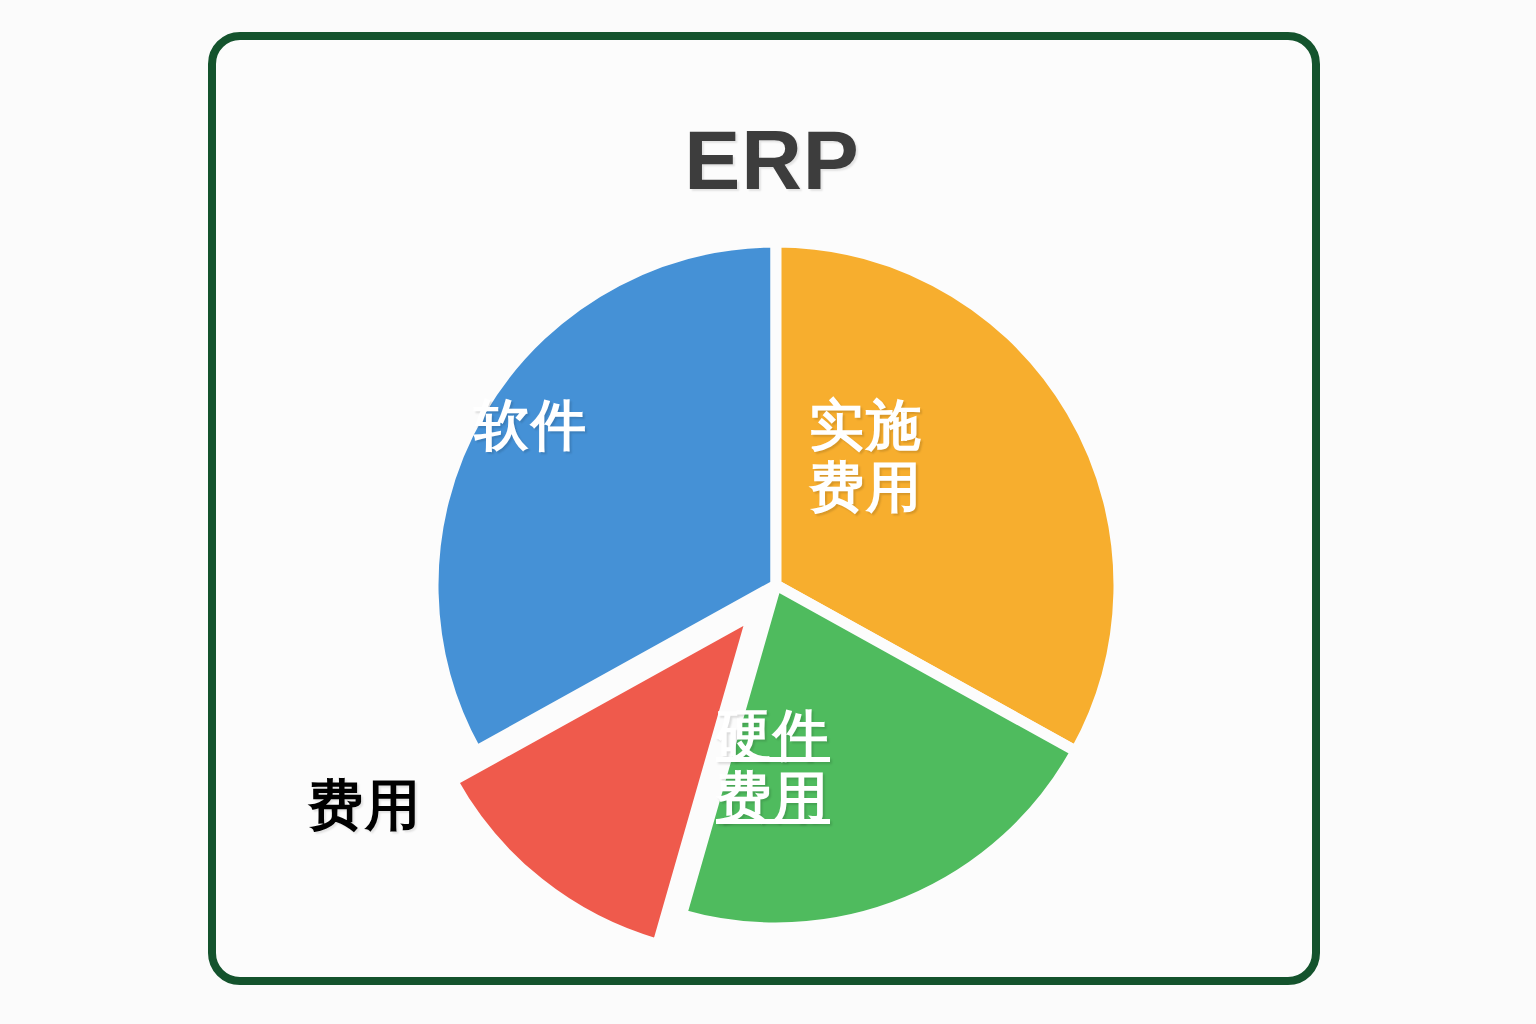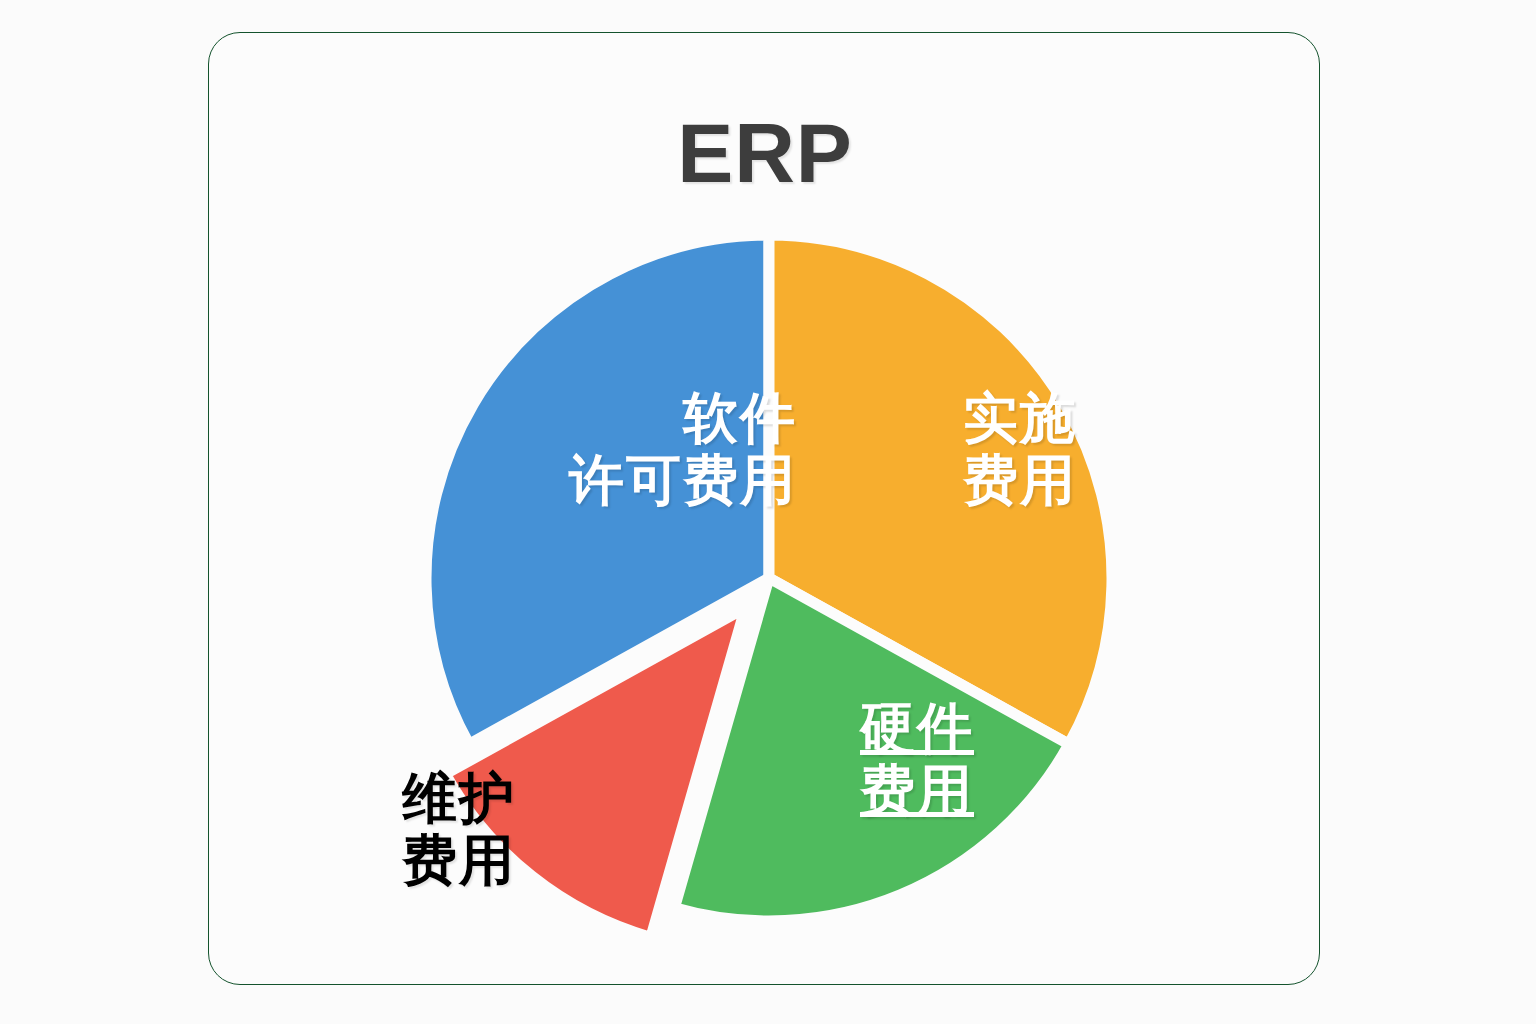--- a/index.html
+++ b/index.html
@@ -19,21 +19,21 @@
     height: 1024px;
     background: #fbfbfb;
   }
   #card {
     position: absolute;
     left: 208px;
     top: 32px;
     width: 1112px;
     height: 953px;
     box-sizing: border-box;
-    border: 1px solid #14532d;
+    border: 8px solid #14532d;
     border-radius: 32px;
     background: #fcfcfc;
   }
   #chart-title {
     position: absolute;
     left: 0;
     top: 78px;
     width: 1112px;
     text-align: center;
     font-size: 84px;
@@ -50,21 +50,21 @@
     width: 1112px;
     height: 953px;
   }
   #pie-svg {
     position: absolute;
     left: 0;
     top: 0;
   }
   .slice-label {
     position: absolute;
-    text-align: right;
+    text-align: left;
     font-weight: bold;
     line-height: 1.12;
     letter-spacing: 2px;
     pointer-events: none;
   }
   .slice-label .ln { display: block; }
   .label-inside {
     color: #ffffff;
     font-size: 55px;
     text-shadow: 2px 2px 2px rgba(0,0,0,0.13);
@@ -91,33 +91,31 @@
         <g id="slice-group">
             <path d="M 560 545 L 260.01 711.29 A 343 343 0 0 1 560.00 202.00 Z" fill="#4591d6" stroke="#fcfcfc" stroke-width="11" stroke-linejoin="round"></path>
             <path d="M 560 545 L 560.00 202.00 A 343 343 0 0 1 859.99 711.29 Z" fill="#f7ae2e" stroke="#fcfcfc" stroke-width="11" stroke-linejoin="round"></path>
             <path d="M 560 545 L 859.99 711.29 A 343 343 0 0 1 465.46 874.71 Z" fill="#4fbb5e" stroke="#fcfcfc" stroke-width="11" stroke-linejoin="round"></path>
             <path d="M 536.3444438077705 574.7391099603917 L 441.80 904.45 A 343 343 0 0 1 236.35 741.03 Z" fill="#ef5a4c" stroke="#fcfcfc" stroke-width="11" stroke-linejoin="round"></path>
           </g>
       </svg>
 
       <div class="slice-label label-inside" id="label-software">
         <span class="ln">软件</span>
-        <span class="ln">许可费用</span>
       </div>
 
       <div class="slice-label label-inside" id="label-implementation">
         <span class="ln">实施</span>
         <span class="ln">费用</span>
       </div>
 
       <div class="slice-label label-inside" id="label-hardware">
         <span class="ln">硬件</span>
         <span class="ln">费用</span>
       </div>
 
       <div class="slice-label label-outside" id="label-maintenance">
-        <span class="ln">维护</span>
         <span class="ln">费用</span>
       </div>
     </div>
 
   </div>
 </div>
 
 </body></html>

